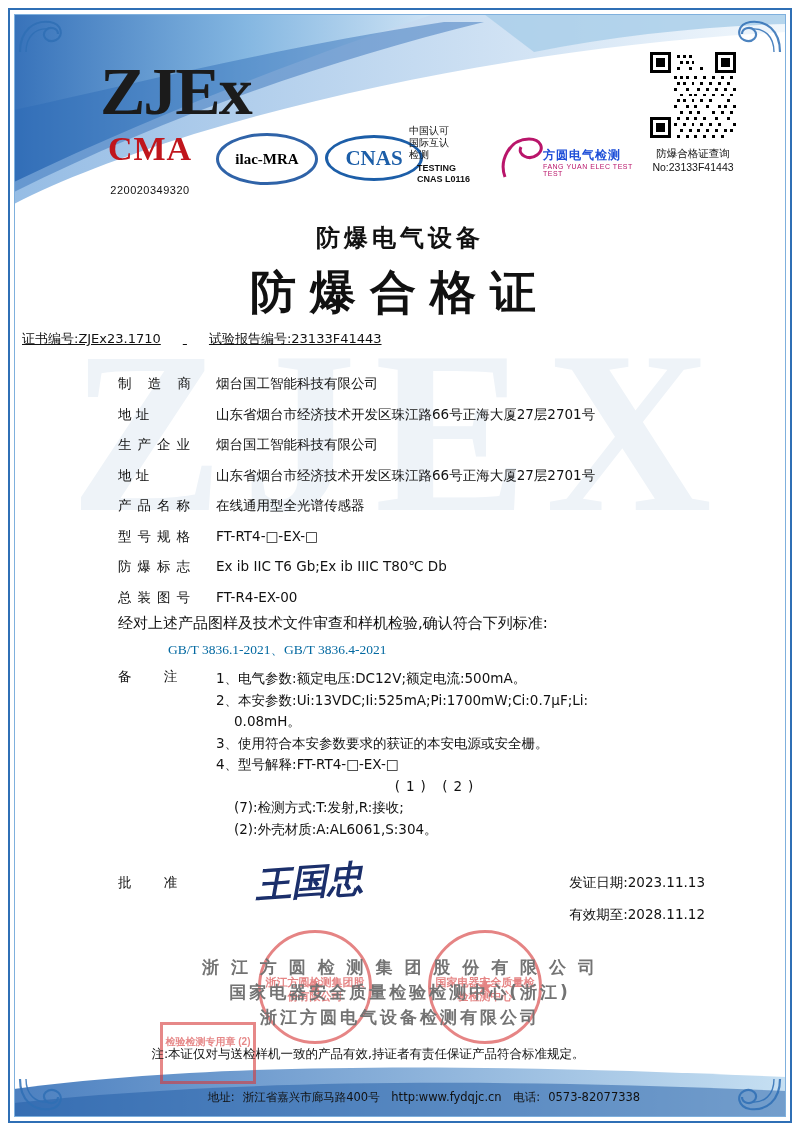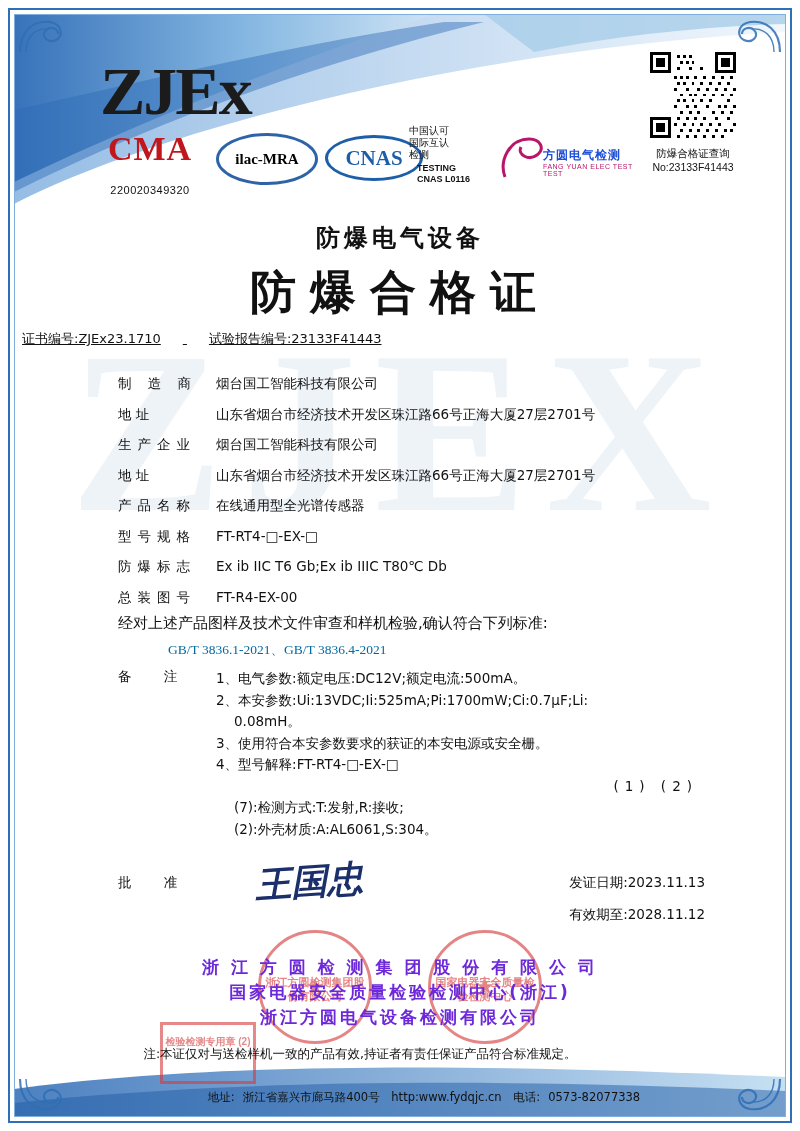--- a/index.html
+++ b/index.html
@@ -117,21 +117,21 @@
   .std{
     position:absolute;left:168px;top:641px;font-size:13.5px;color:#0369a1;z-index:3;
     font-family:Liberation Serif, serif;
   }
 
   .remark{position:absolute;left:118px;top:668px;width:580px;z-index:3;font-family:"DejaVu Sans",sans-serif;}
   .remark-label{position:absolute;left:0;top:0;font-size:13.5px;color:#111;letter-spacing:14px;}
   .remark-body{margin-left:98px;font-size:13.5px;color:#111;line-height:20.5px;}
   .remark-body div{margin-bottom:1px;}
   .indent1{margin-left:18px;}
-  .center-nums{text-align:right;letter-spacing:6px;margin-left:-40px;}
+  .center-nums{text-align:center;letter-spacing:6px;margin-left:-40px;}
 
   
   .approve-label{
     position:absolute;left:118px;top:874px;font-size:13.5px;color:#111;letter-spacing:14px;z-index:3;
     font-family:"DejaVu Sans",sans-serif;
   }
   .signature{
     position:absolute;left:255px;top:858px;font-size:36px;color:#1b2f6b;z-index:4;
     font-family:"Liberation Serif",serif;font-weight:bold;font-style:italic;
     transform:rotate(-4deg);
@@ -143,24 +143,24 @@
   .valid-date{
     position:absolute;right:95px;top:906px;font-size:13.5px;color:#111;z-index:3;
     font-family:"DejaVu Sans",sans-serif;white-space:nowrap;
   }
 
   
   .orgs{
     position:absolute;left:0;top:955px;width:800px;text-align:center;z-index:3;
     font-family:"DejaVu Sans",sans-serif;
   }
-  .orgs div{font-size:17px;font-weight:bold;color:#6d28d9;letter-spacing:3px;line-height:25px;}
+  .orgs div{font-size:17px;font-weight:bold;color:#737373;letter-spacing:3px;line-height:25px;}
 
   .note{
-    position:absolute;left:4px;top:1046px;width:712px;text-align:center;
+    position:absolute;left:12px;top:1046px;width:712px;text-align:center;
     font-size:12.5px;color:#111;z-index:3;font-family:"DejaVu Sans",sans-serif;
   }
   .footer{
     position:absolute;left:0;bottom:26px;width:800px;text-align:center;
     font-size:11.5px;color:#111;z-index:3;font-family:"DejaVu Sans",sans-serif;padding-left:24px;
   }
   .footer span{margin:0 4px;}
 
   
   .seal{

